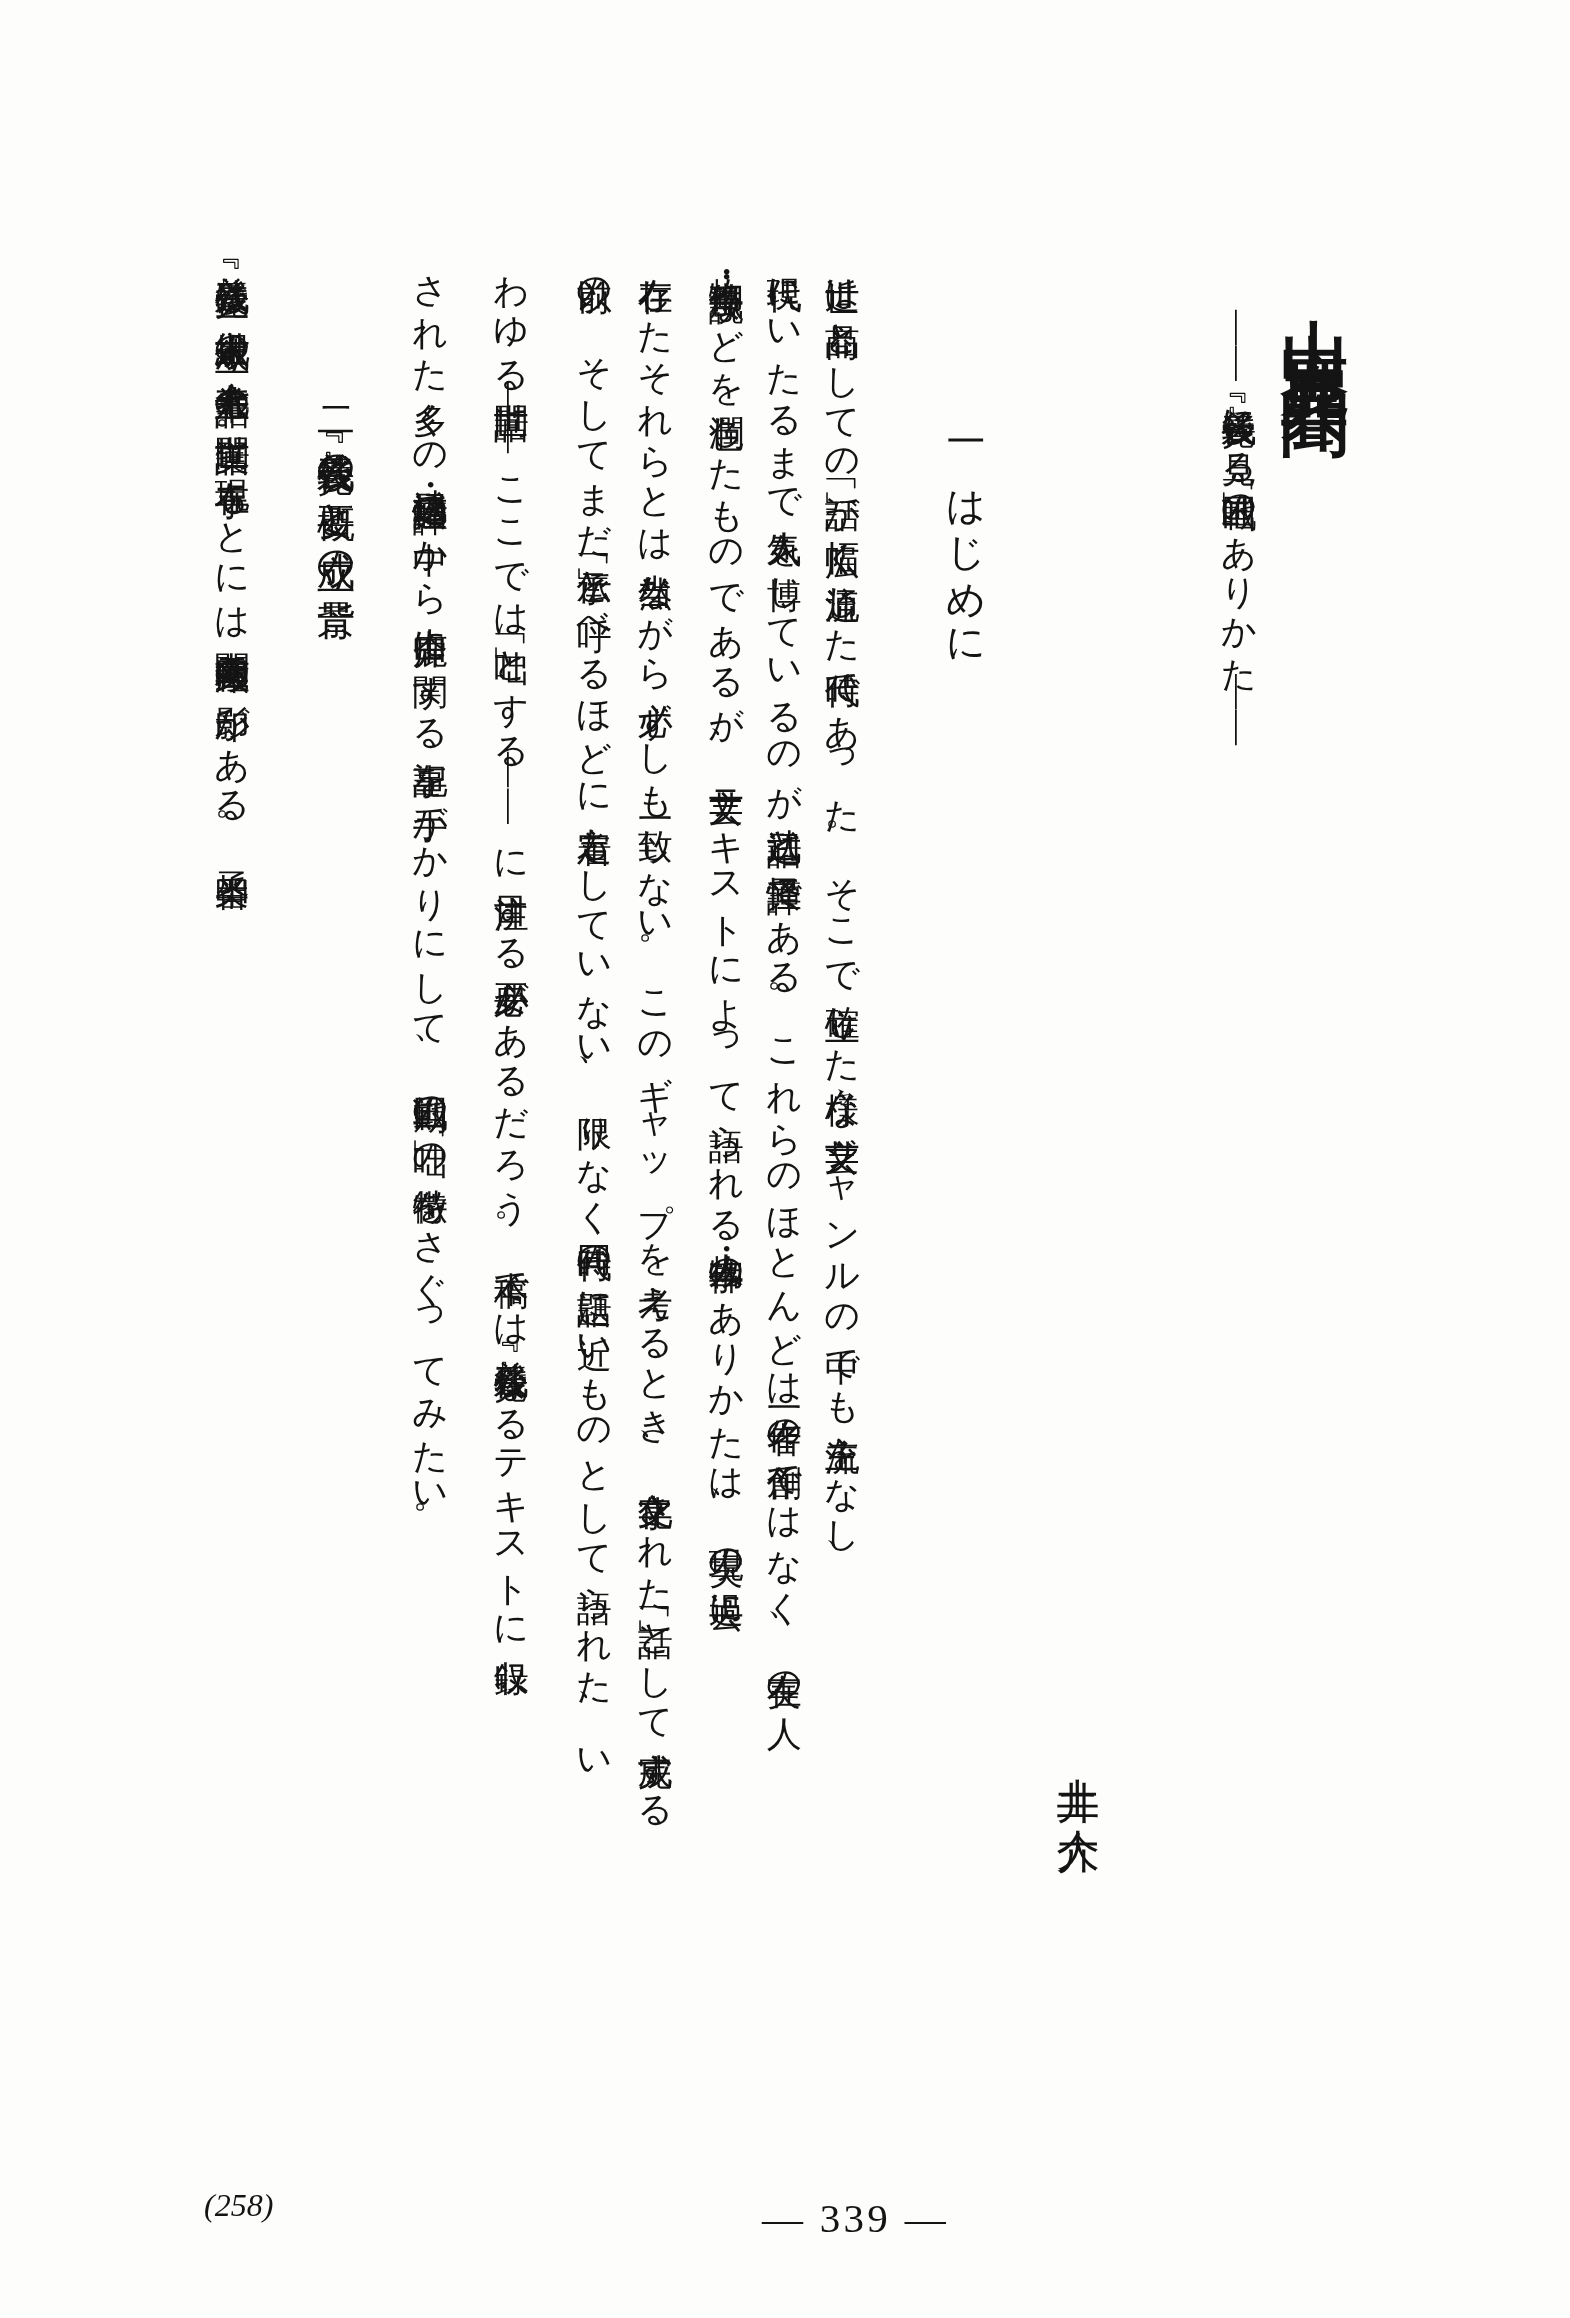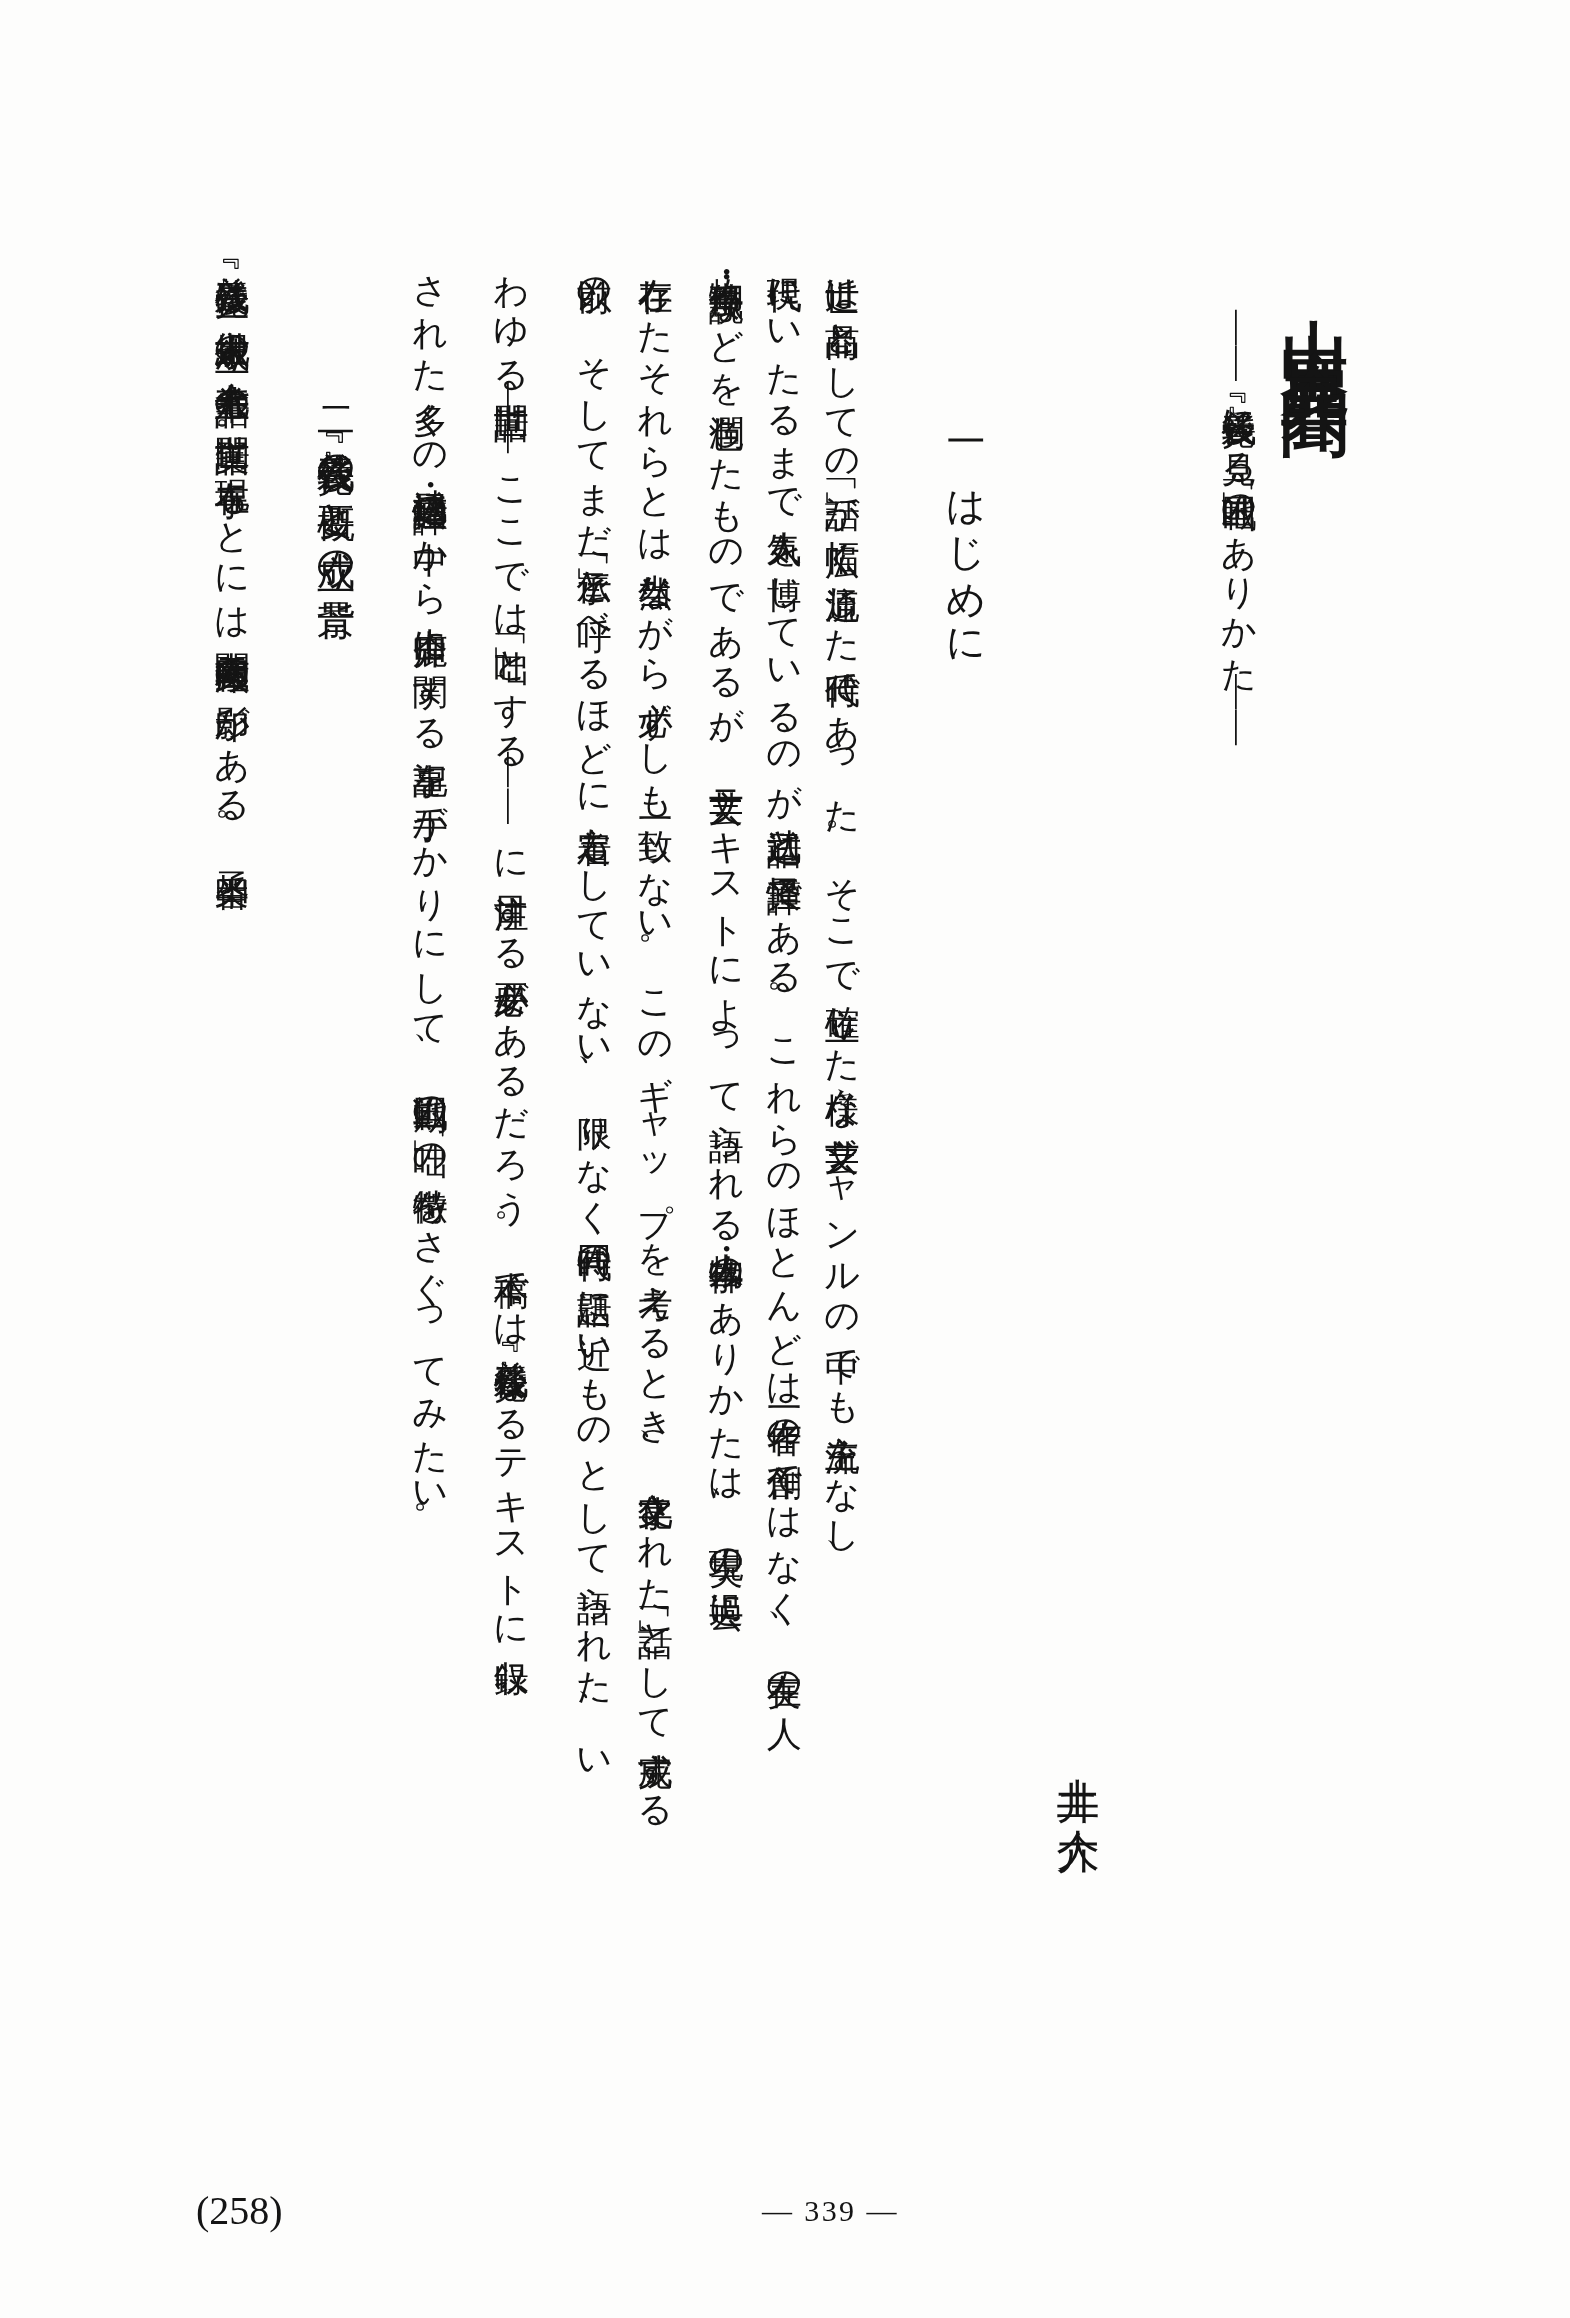--- a/index.html
+++ b/index.html
@@ -69,27 +69,28 @@
   .c2 { left: 764px; }
   .c3 { left: 706px; }
   .c4 { left: 635px; }
   .c5 { left: 574px; }
   .c6 { left: 491px; }
   .c7 { left: 410px; }
   .c8 { left: 212px; top: 248px; }
   .page-number {
     top: 2194px;
     left: 762px;
-    font-size: 30px;
+    font-size: 41px;
     letter-spacing: 0.08em;
   }
   .page-number-2 {
     top: 2187px;
-    left: 196px;
-    font-size: 40px;
+    left: 204px;
+    font-size: 32px;
+    font-style: italic;
   }
 </style>
 </head>
 <body>
 
 <div class="page">
 
   <div class="v title">山中鹿介異聞</div>
 
   <div class="v subtitle">――『義残後覚』に見る「戦国咄」のありかた――</div>

